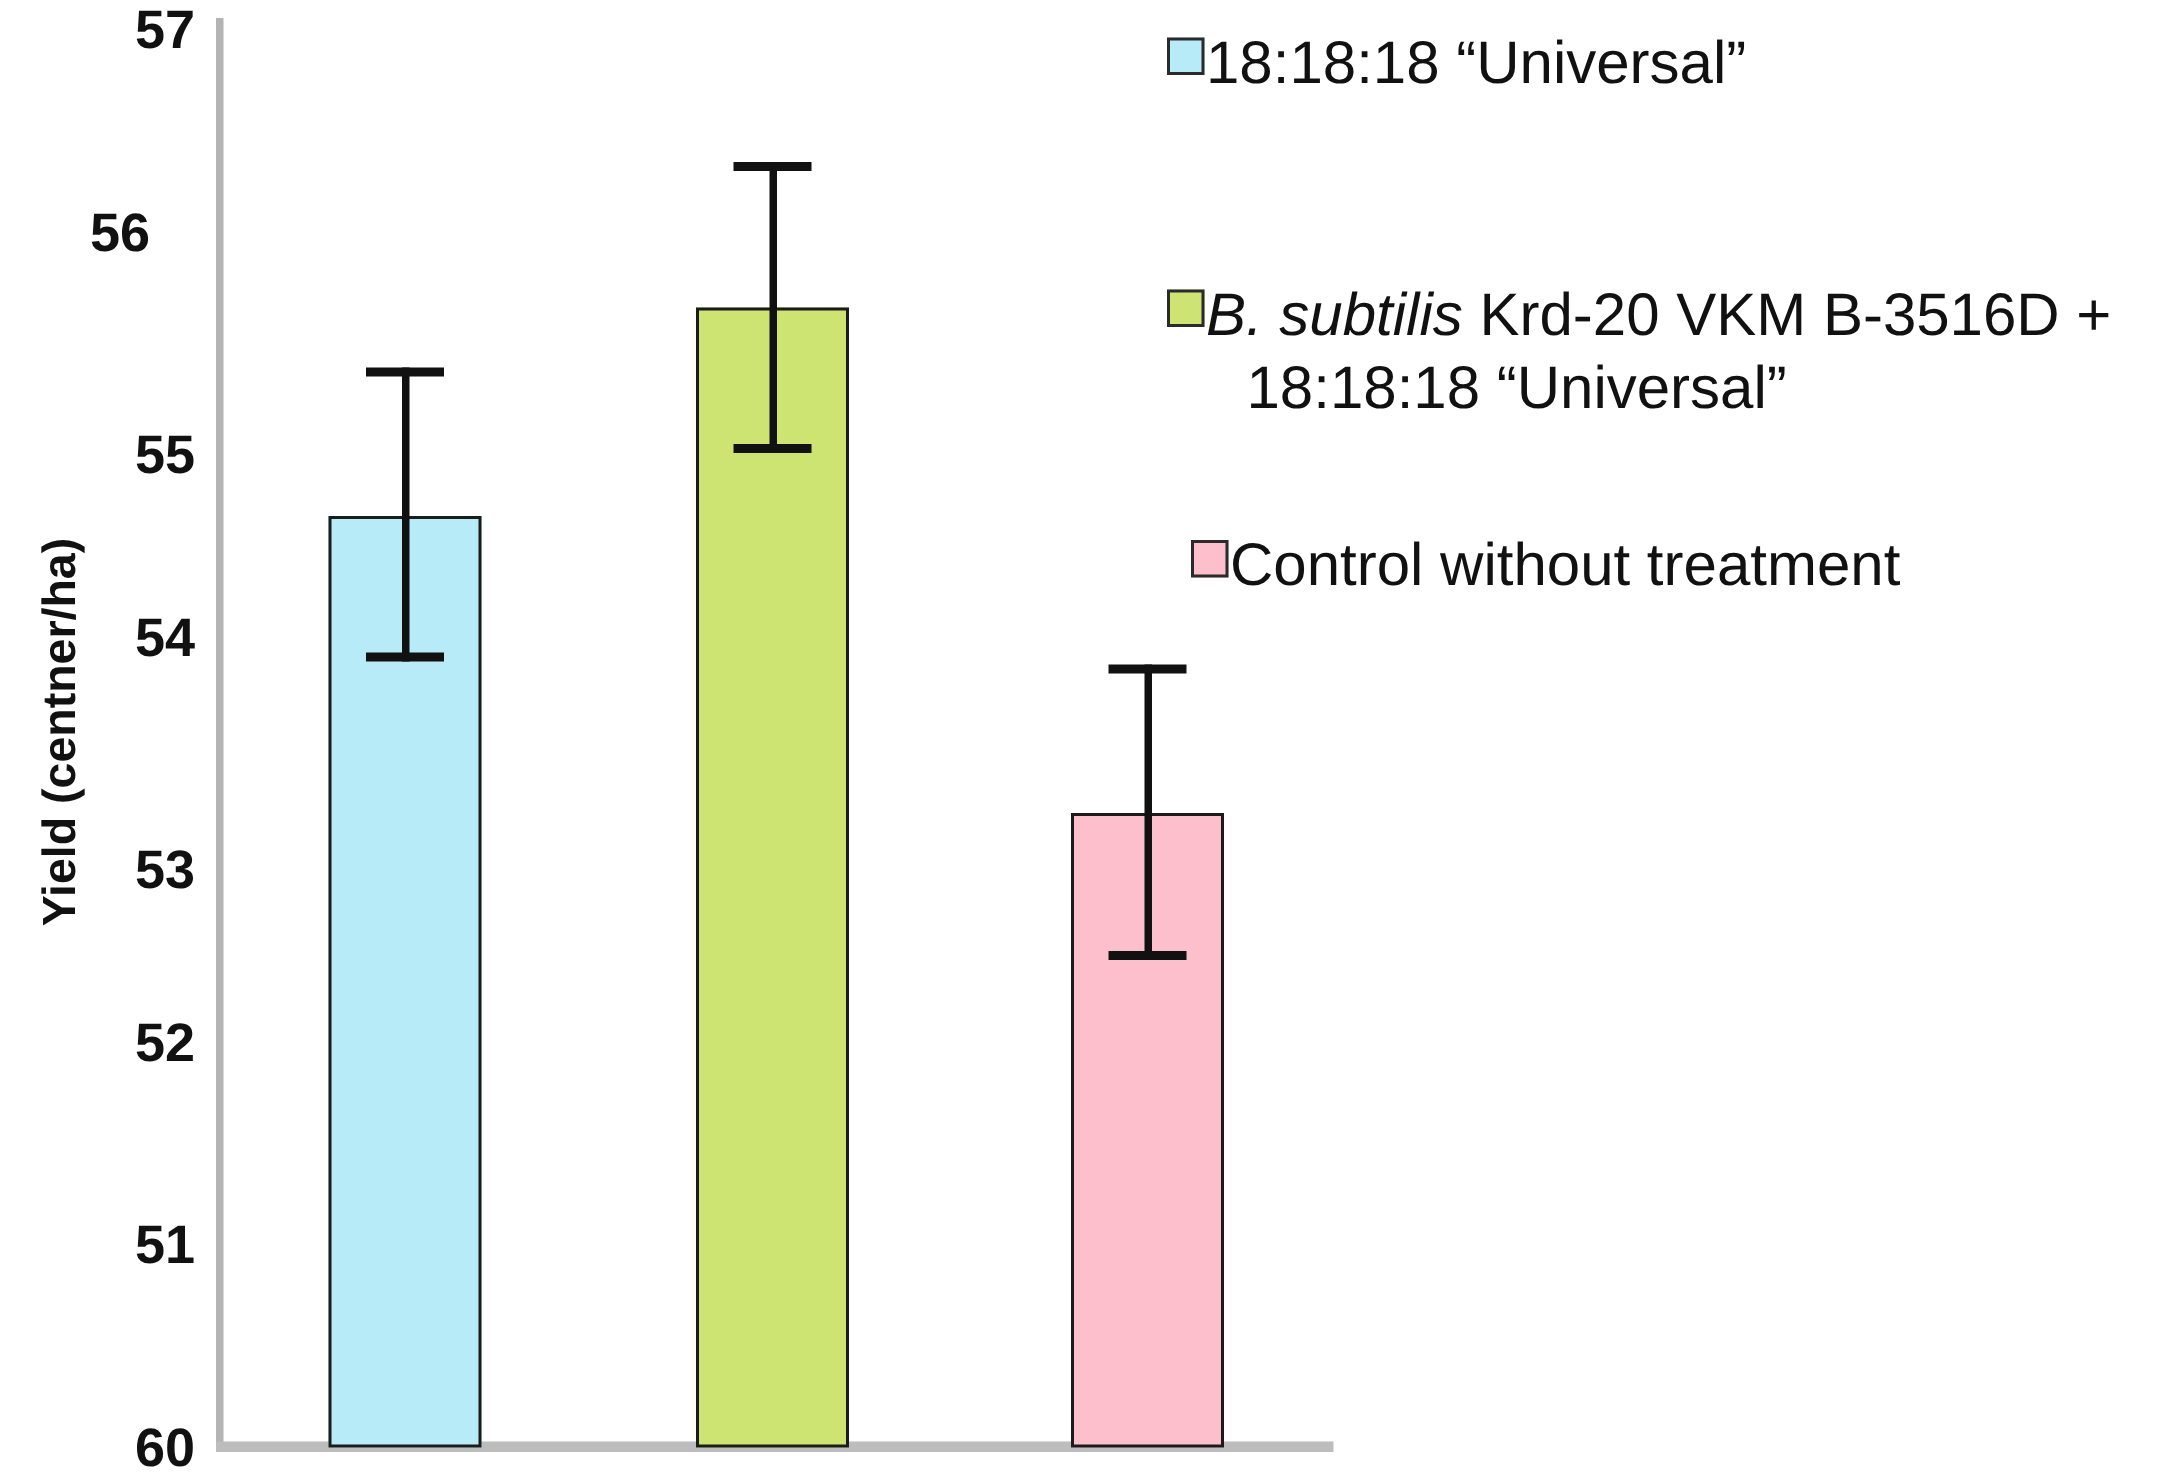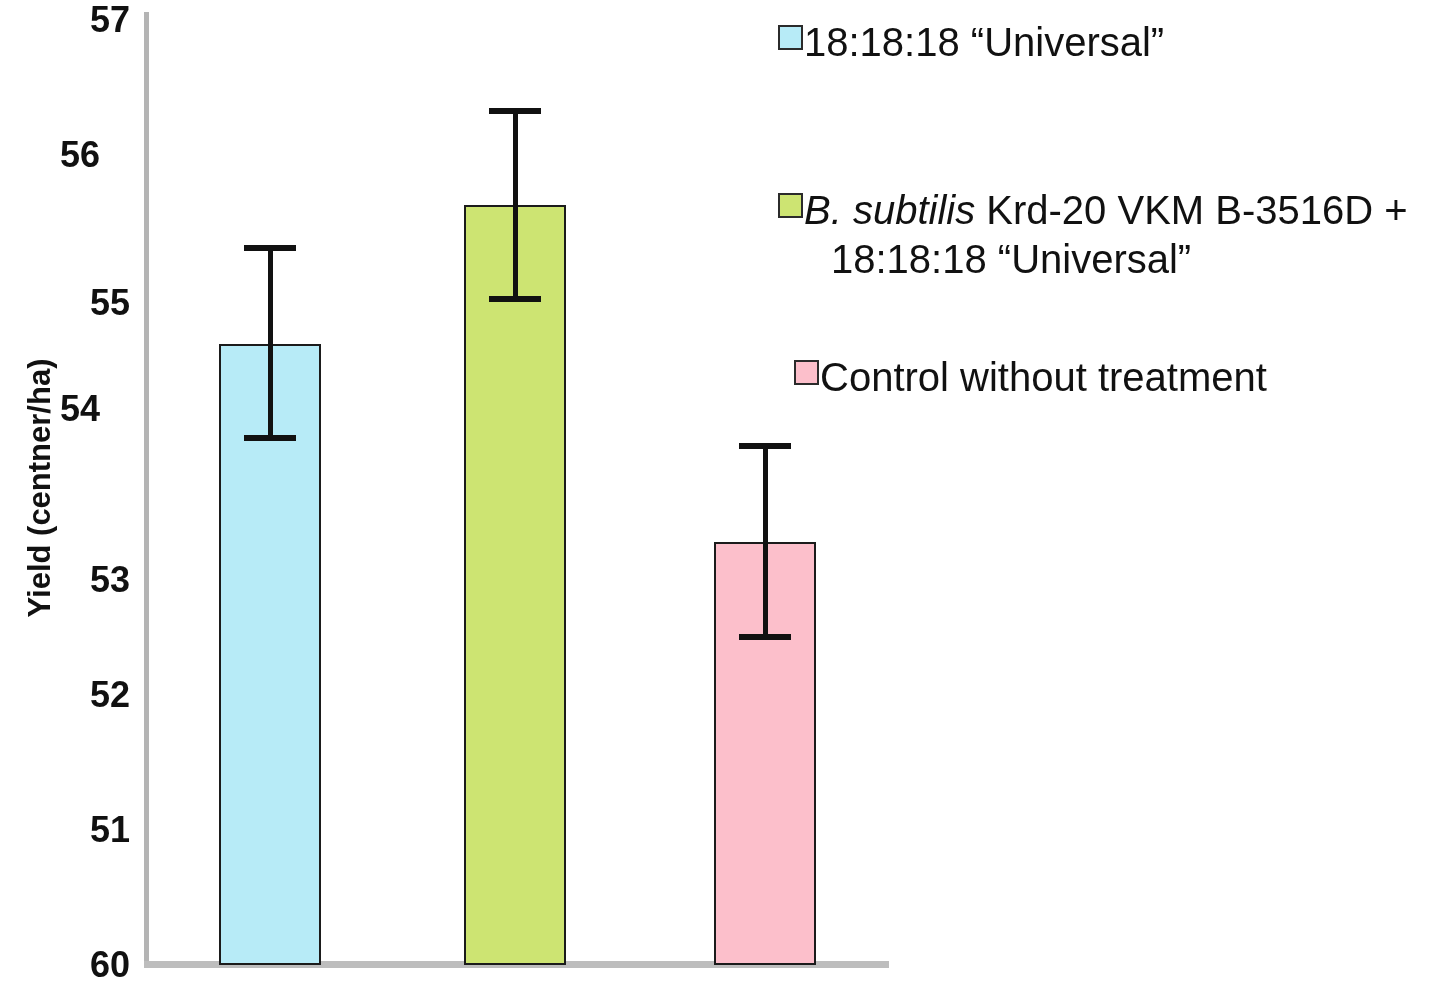--- a/index.html
+++ b/index.html
@@ -146,21 +146,21 @@
 <body>
 
 <div id="page">
 
   <div id="ytitle">Yield (centner/ha)</div>
 
   <div id="yticks">
       <div class="ytick" style="top: 2px;">57</div>
       <div class="ytick" style="top: 137px; text-align: center;">56</div>
       <div class="ytick" style="top: 285px;">55</div>
-      <div class="ytick" style="top: 391px; text-align: center;">54</div>
+      <div class="ytick" style="top: 407px;">54</div>
       <div class="ytick" style="top: 542px; margin-top: 20px;">53</div>
       <div class="ytick" style="top: 677px;">52</div>
       <div class="ytick" style="top: 812px;">51</div>
       <div class="ytick" style="top: 947px;">60</div>
     </div>
 
   <div id="axis-vert"></div>
   <div id="axis-horiz"></div>
 
   <div id="plot">

